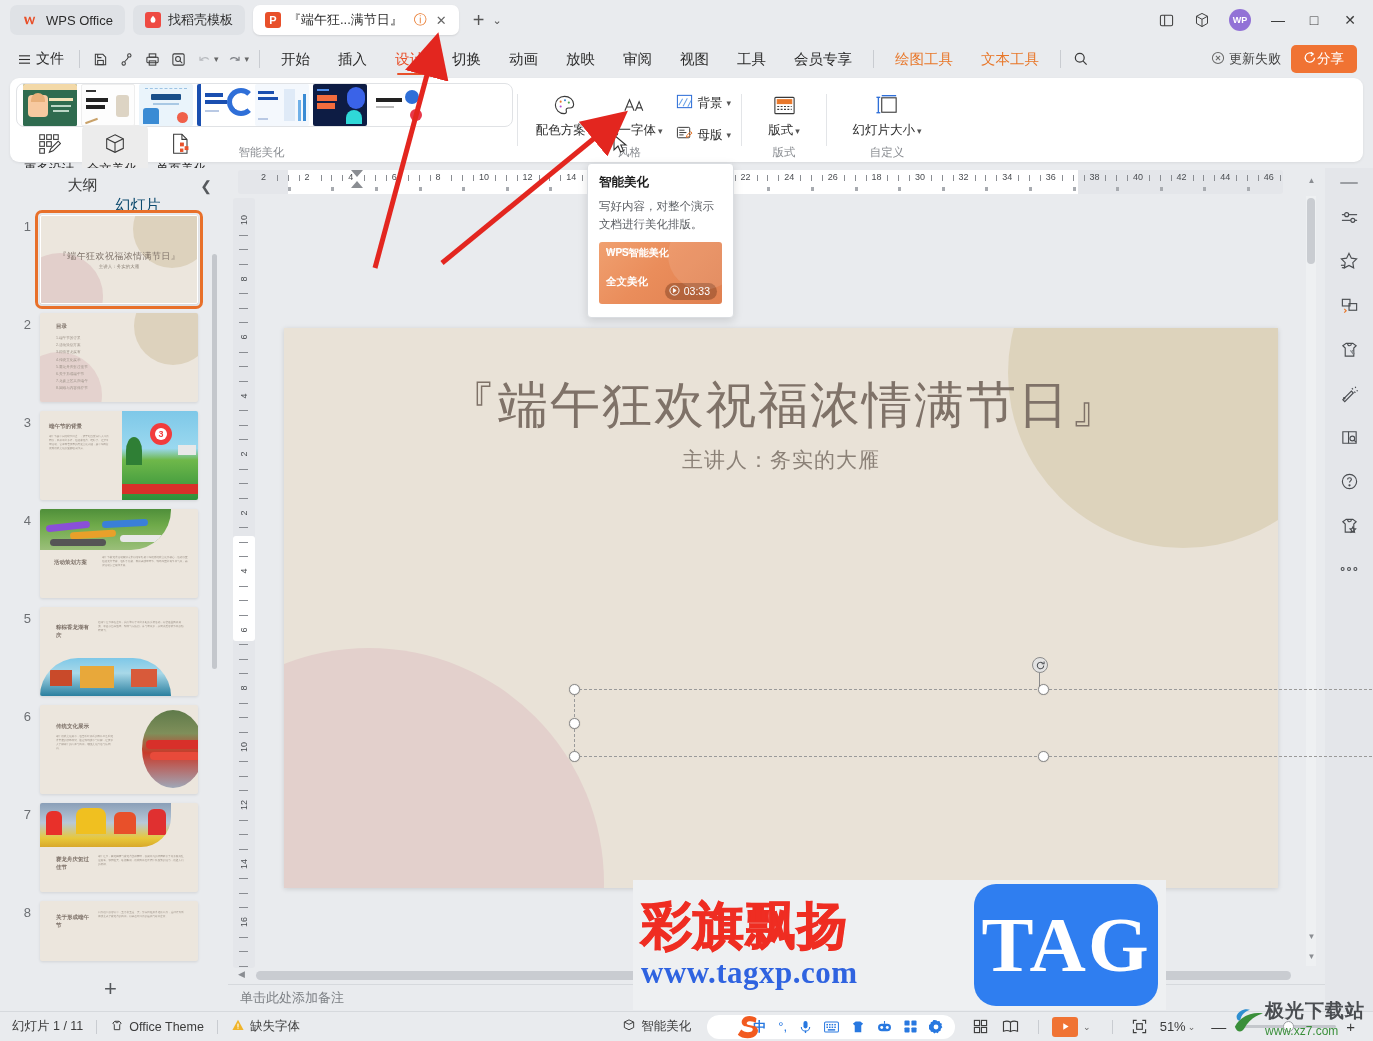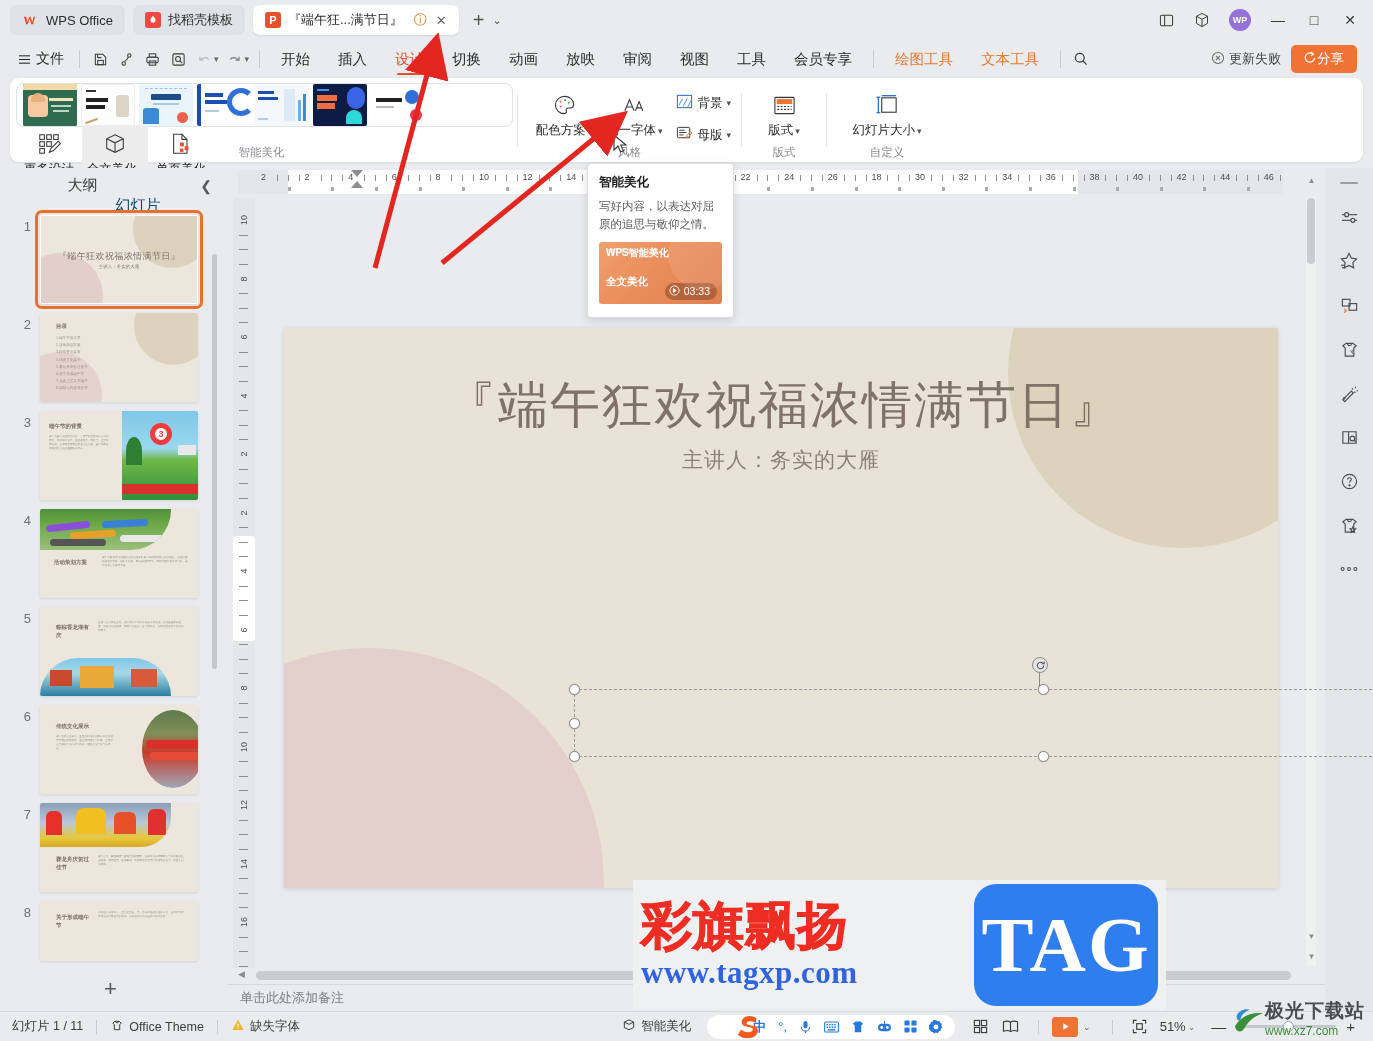--- a/index.html
+++ b/index.html
@@ -654,21 +654,21 @@
             <span class="cd">▾</span>
           </span>
         </div>
       </div>
       <div class="grp-label" style="width:112px;">自定义</div>
     </div>
   </div>
 
   <div class="tooltip">
     <div class="tt-title">智能美化</div>
-    <div class="tt-desc">写好内容，以表达对屈原的追思与敬仰之情。</div>
+    <div class="tt-desc">写好内容，对整个演示文档进行美化排版。</div>
     <div class="tt-thumb">
       <div class="tt-brand">WPS学堂</div>
       <div class="tt-l1">WPS智能美化</div>
       <div class="tt-l2">全文美化</div>
       <div class="tt-time">
         <span>
           <svg width="11" height="11" viewBox="0 0 12 12" fill="none" stroke="#fff" stroke-width="1">
               <circle cx="6" cy="6" r="5"></circle>
               <path d="M4.8 3.9l3 2.1-3 2.1z" fill="#fff"></path>
             </svg>

